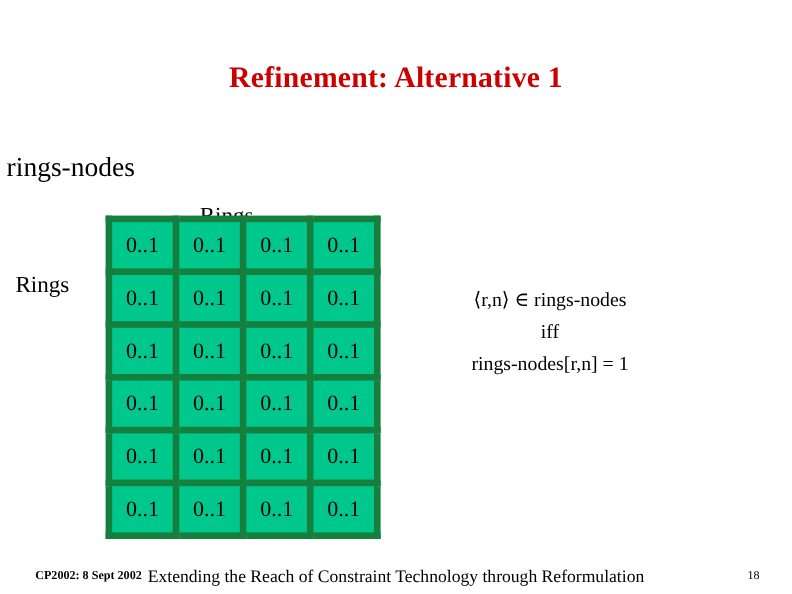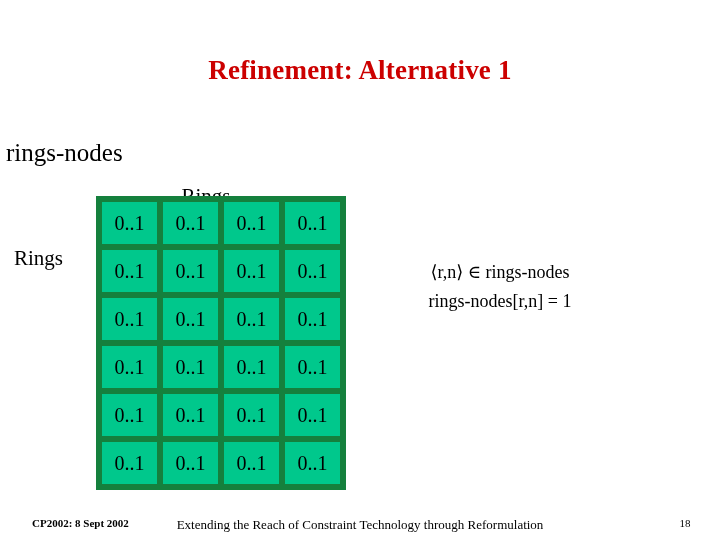--- a/index.html
+++ b/index.html
@@ -120,21 +120,21 @@
     color: #000000;
     white-space: nowrap;
     margin-left: 24px;
   }
   #footer-center {
     position: absolute;
     left: 0;
     top: 518px;
     width: 720px;
     text-align: center;
-    font-size: 13px;
+    font-size: 16px;
     line-height: 14px;
     color: #000000;
     white-space: nowrap;
   }
   #footer-right {
     position: absolute;
     left: 660px;
     top: 516px;
     width: 50px;
     text-align: center;
@@ -193,20 +193,21 @@
         <td>0..1</td>
         <td>0..1</td>
         <td>0..1</td>
         <td>0..1</td>
       </tr>
     </tbody>
   </table>
 
   <div id="annotation">
     <span class="ann-line">⟨r,n⟩ ∈ rings-nodes</span>
+    <span class="ann-line">iff</span>
     <span class="ann-line">rings-nodes[r,n] = 1</span>
   </div>
 
   <div id="footer-left">CP2002: 8 Sept 2002</div>
 
   <div id="footer-center">Extending the Reach of Constraint Technology through Reformulation</div>
 
   <div id="footer-right">18</div>
 
 </div>

